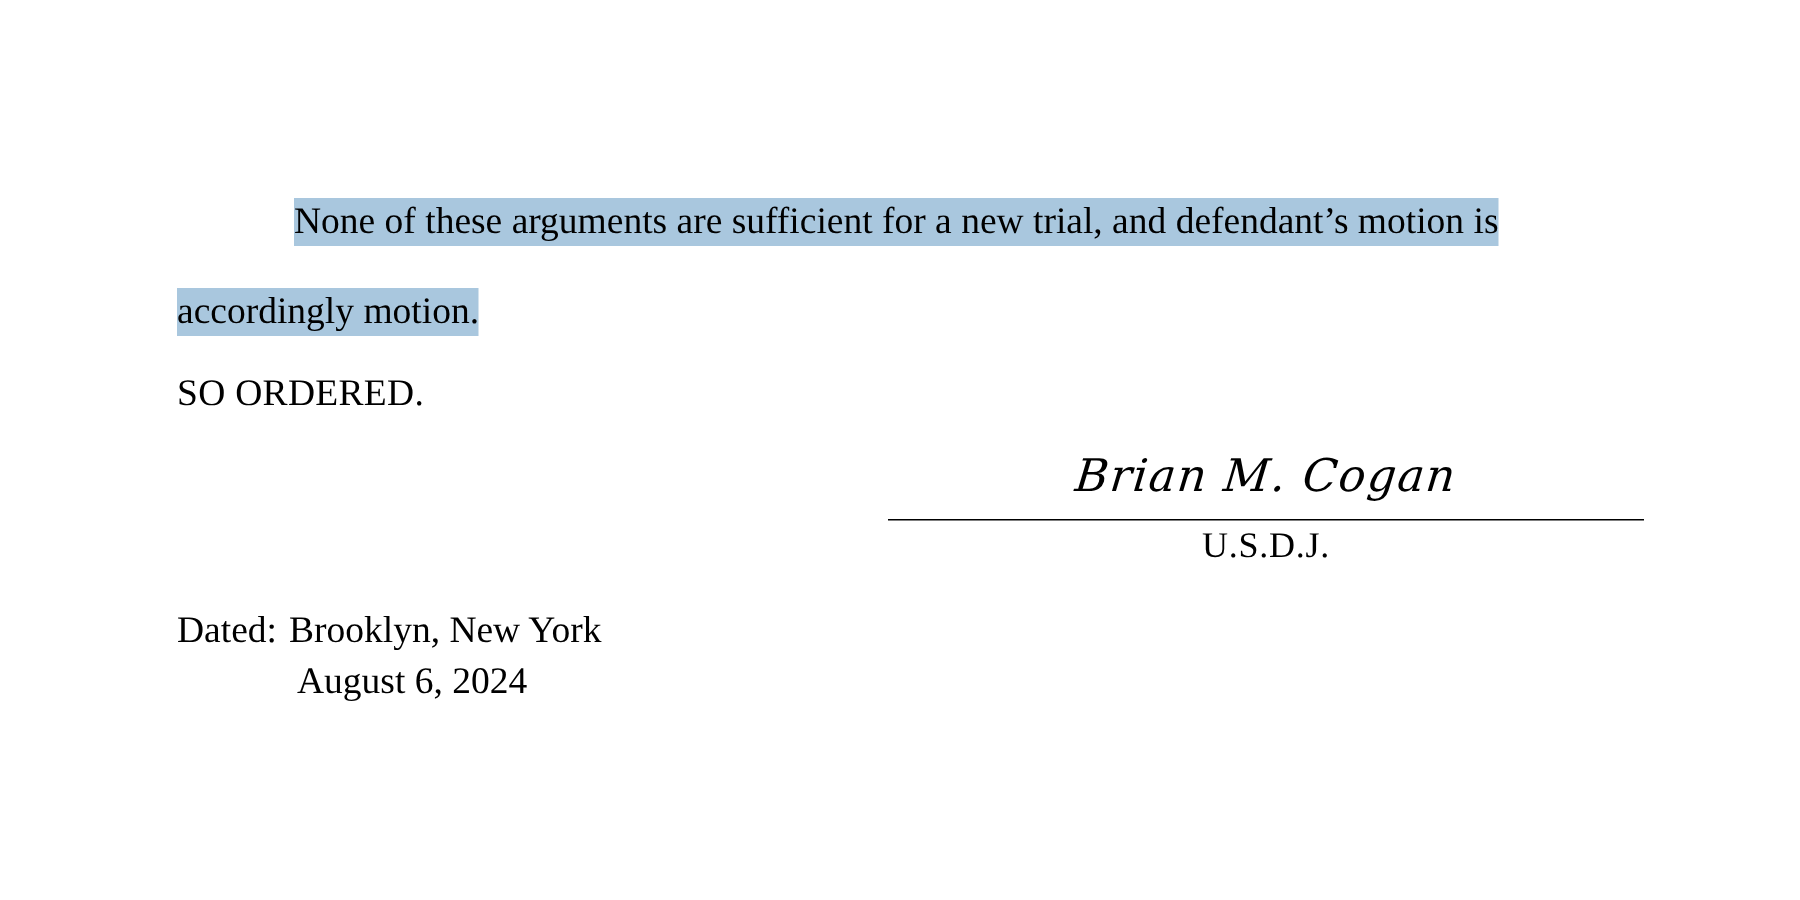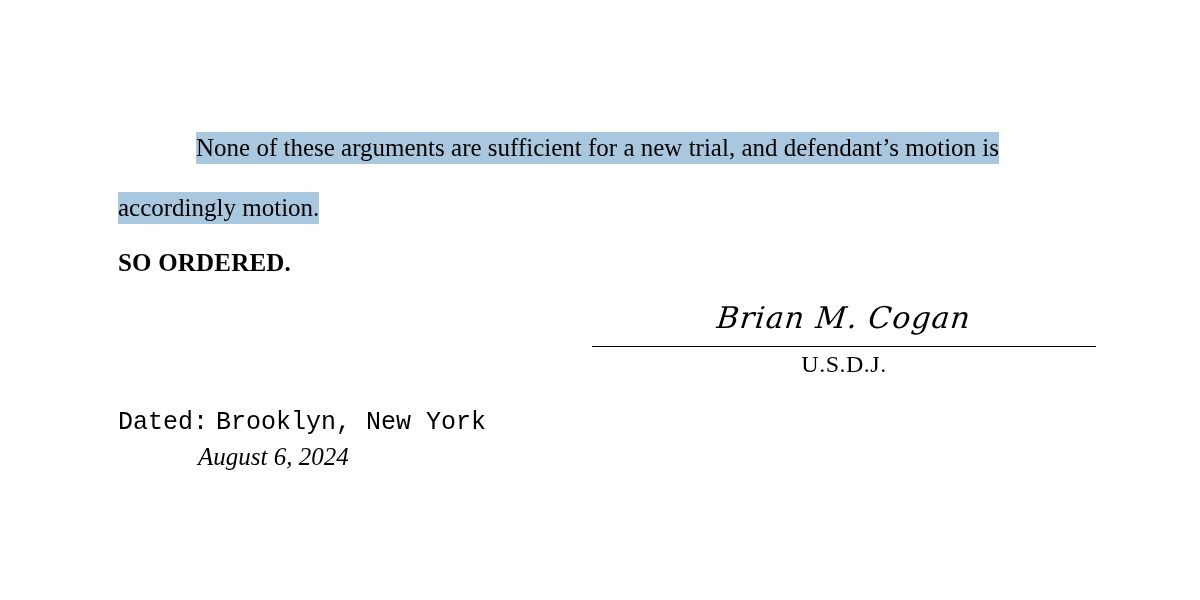--- a/index.html
+++ b/index.html
@@ -39,21 +39,21 @@
   }
   .indent {
     display: inline-block;
     width: 78px;
   }
   .so-ordered {
     position: absolute;
     left: 118px;
     top: 249px;
     font-size: 25px;
-    font-weight: bold;
+    font-weight: normal;
     letter-spacing: 0.2px;
   }
   .signature-block {
     position: absolute;
     left: 592px;
     top: 296px;
     width: 504px;
   }
   .signature-name {
     font-family: "DejaVu Serif", serif;
@@ -81,31 +81,28 @@
     left: 118px;
     top: 404px;
     font-size: 25px;
     line-height: 34px;
   }
   .dated-row {
     white-space: nowrap;
   }
   .dated-label {
     display: inline-block;
-    font-family: Liberation Mono, monospace;
   }
   .dated-city {
     display: inline-block;
     margin-left: 8px;
-    font-family: Liberation Mono, monospace;
   }
   .dated-date {
     display: block;
     margin-left: 80px;
-    font-style: italic;
   }
 </style>
 </head>
 <body>
 
 <div class="page">
 
   <div class="body-text">
     <span class="line"><span class="indent"></span><span class="hl">None of these arguments are sufficient for a new trial, and defendant’s motion is</span></span>
     <span class="line"><span class="hl">accordingly motion.</span></span>

